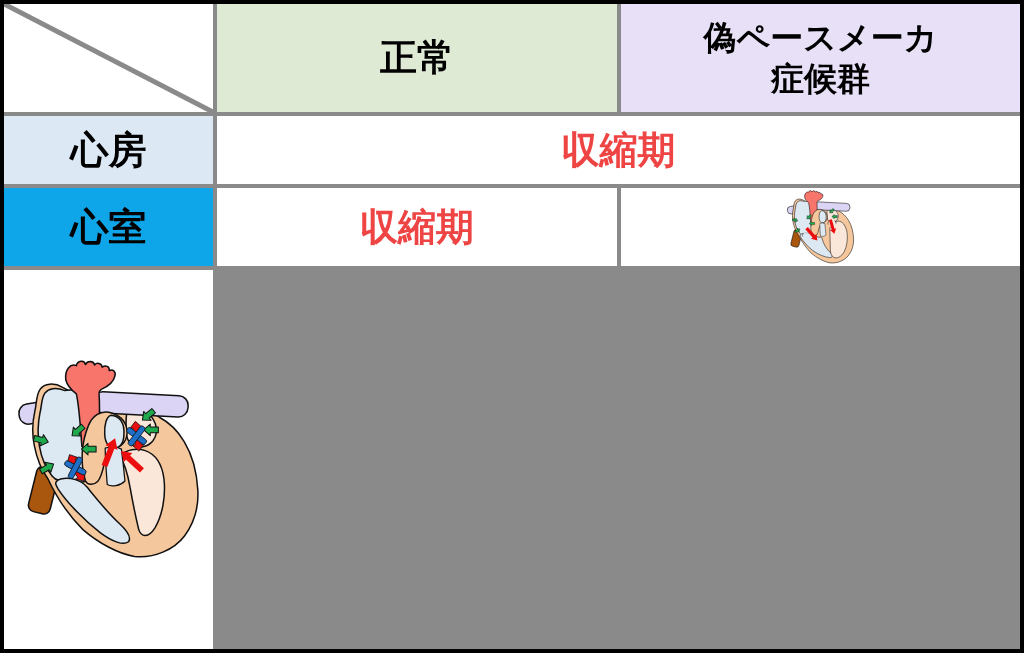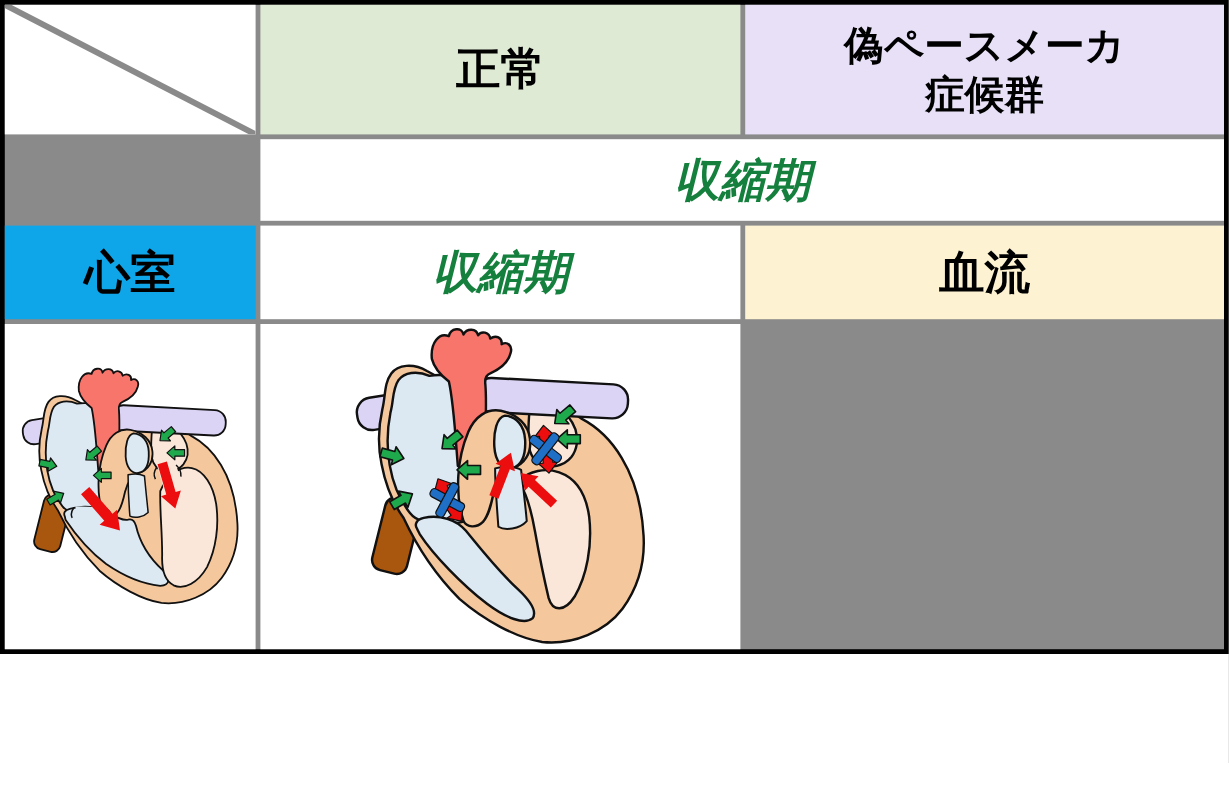--- a/index.html
+++ b/index.html
@@ -1,34 +1,34 @@
 <!DOCTYPE html>
 <html><head>
 <meta charset="utf-8">
 <style>
   html,body{margin:0;padding:0;background:#fff;}
   *{box-sizing:border-box;}
   body{font-family:"Liberation Sans","DejaVu Sans",sans-serif;font-weight:700;}
   .tbl{
-    width:1024px;height:545px;
+    width:1024px;height:653px;
     border:4px solid #000;
     background:#8a8a8a;
     display:grid;
     grid-template-columns:209px 400px 1fr;
     grid-template-rows:108px 68px 78px 1fr;
     gap:4px;
   }
   .cell{display:flex;align-items:center;justify-content:center;background:#fff;position:relative;overflow:hidden;}
   .corner{background:#fff;}
   .corner svg{position:absolute;inset:0;width:100%;height:100%;}
   .hdr{font-size:37px;color:#000;text-align:center;}
   .hdr2{font-size:33px;line-height:1.25;color:#000;text-align:center;}
   .rowlabel{font-size:38px;color:#000;}
   .phase{font-size:38px;}
-  .phase-red{color:#15803d;font-style:italic;}
+  .phase-red{color:#ef4444;}
   .phase-blue{color:#1778c2;}
   .merged{grid-column:2/4;}
   .diagcell{padding:2px;}
   .heart{width:100%;height:100%;display:block;}
   .defs-holder{position:absolute;width:0;height:0;overflow:hidden;}
 </style>
 </head>
 <body>
 
 <svg class="defs-holder" aria-hidden="true">
@@ -50,34 +50,34 @@
   <div class="cell hdr" style="background:#dfead4">
     <span>正常</span>
   </div>
   <div class="cell hdr2" style="background:#e7e0f6">
     <div>
       <div>偽ペースメーカ</div>
       <div>症候群</div>
     </div>
   </div>
 
+  <div class="cell rowlabel" style="background:#dce8f4">
+    <span>心房</span>
+  </div>
   <div class="cell merged phase phase-red">
     <span>収縮期</span>
   </div>
 
   <div class="cell rowlabel" style="background:#0ea5e9">
     <span>心室</span>
   </div>
   <div class="cell phase phase-red">
     <span>収縮期</span>
   </div>
 
-  <div class="cell rowlabel" style="background:#fdf3d2">
-    <span>血流</span>
-  </div>
 
   <div class="cell diagcell">
     <svg class="heart" viewBox="0 0 405 395">
       <g stroke="#111" stroke-width="3" stroke-linejoin="round">
         <rect x="26" y="90" width="122" height="40" rx="18" transform="rotate(-9 30 110)" fill="#dbd4f4"></rect>
         <rect x="52" y="212" width="44" height="92" rx="13" transform="rotate(14 74 258)" fill="#a9560e"></rect>
         <path d="M 112,55 C 95,45 76,47 68,58 C 59,70 61,86 57,102 C 52,124 51,146 56,170 C 61,196 70,218 83,236 C 98,268 122,306 152,336 C 182,362 222,384 254,389 C 292,393 332,376 353,348 C 372,322 381,292 379,258 C 377,222 369,190 352,162 C 340,142 322,124 303,114 C 297,110 291,106 286,102 C 280,96 274,92 266,89 C 255,85 245,88 239,96 C 229,92 215,97 206,107 C 180,93 140,70 112,55 Z" fill="#f5c79d"></path>
         <path d="M 115,61 C 99,54 84,57 77,66 C 69,78 71,92 67,106 C 63,126 62,148 66,171 C 70,194 79,215 91,230 C 99,240 111,242 119,236 C 136,244 156,245 166,235 C 173,227 176,210 176,190 C 177,167 178,143 177,120 C 176,98 170,78 158,69 C 144,60 127,59 115,61 Z" fill="#dce8f2"></path>
         <path d="M 95,247 C 92,241 95,236 103,234 C 125,228 150,230 166,240 C 178,247 190,254 199,252 C 206,250 210,255 212,262 C 218,288 234,315 256,335 C 270,349 268,360 252,361 C 224,358 192,345 163,325 C 134,303 110,273 96,252 Z" fill="#dce8f2"></path>
         <path d="M 240,98 C 250,89 262,91 271,97 C 281,104 290,114 295,127 C 299,139 297,152 290,161 C 281,172 264,176 252,170 C 242,165 237,153 237,138 C 237,122 237,106 240,98 Z" fill="#fae7da"></path>

